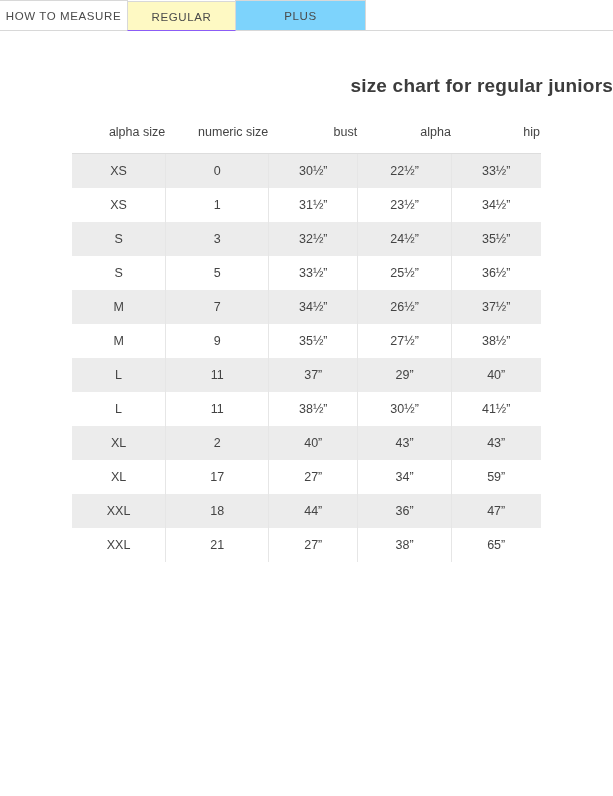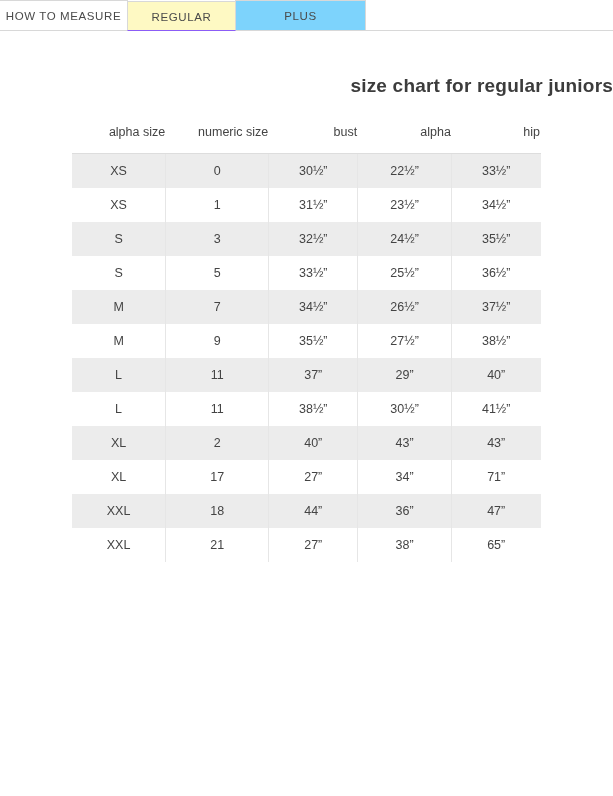--- a/index.html
+++ b/index.html
@@ -212,21 +212,21 @@
         <td>2</td>
         <td>40”</td>
         <td>43”</td>
         <td>43”</td>
       </tr>
       <tr class="plain">
         <td>XL</td>
         <td>17</td>
         <td>27”</td>
         <td>34”</td>
-        <td>71”</td>
+        <td>59”</td>
       </tr>
       <tr class="shaded">
         <td>XXL</td>
         <td>18</td>
         <td>44”</td>
         <td>36”</td>
         <td>47”</td>
       </tr>
       <tr class="plain">
         <td>XXL</td>

